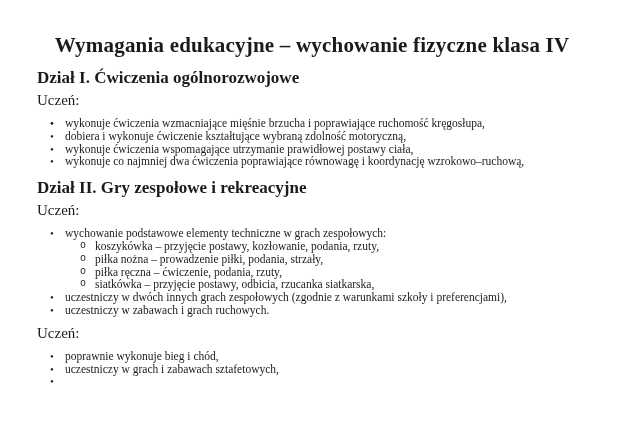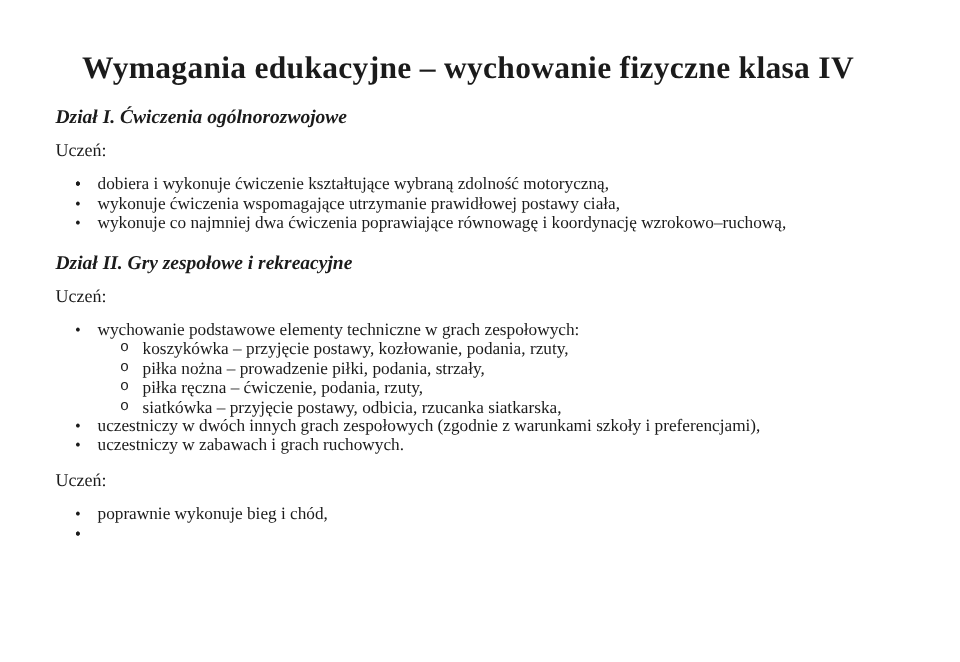--- a/index.html
+++ b/index.html
@@ -21,28 +21,27 @@
   .title {
     margin: 0 17px 14px 0;
     text-align: center;
     font-size: 21px;
     line-height: 24px;
     font-weight: bold;
     letter-spacing: 0.2px;
   }
   .heading {
     margin: 13px 0 0 0;
-    font-size: 13px;
+    font-size: 17px;
     line-height: 13px;
     font-weight: bold;
-    font-style: italic;
   }
   .intro {
     margin: 10px 0;
-    font-size: 12px;
+    font-size: 15px;
     line-height: 13px;
   }
   ul.bullets {
     list-style: none;
     margin: 10px 0 9px 0;
     padding: 0;
     font-size: 11.5px;
     line-height: 12.8px;
   }
   ul.bullets li {
@@ -71,21 +70,21 @@
 
 <div class="doc">
 
   <h1 class="title">Wymagania edukacyjne – wychowanie fizyczne klasa IV</h1>
 
   <div class="section">
     <h2 class="heading">Dział I. Ćwiczenia ogólnorozwojowe</h2>
     <p class="intro">Uczeń:</p>
     <ul class="bullets">
       <li><span class="marker">•</span></li>
-      <li><span class="marker">•</span></li>
+      <li><span class="marker">•</span><span>wykonuje ćwiczenia wzmacniające mięśnie brzucha i poprawiające ruchomość kręgosłupa,</span></li>
       <li><span class="marker">•</span><span>dobiera i wykonuje ćwiczenie kształtujące wybraną zdolność motoryczną,</span></li>
       <li><span class="marker">•</span><span>wykonuje ćwiczenia wspomagające utrzymanie prawidłowej postawy ciała,</span></li>
       <li><span class="marker">•</span><span>wykonuje co najmniej dwa ćwiczenia poprawiające równowagę i koordynację wzrokowo–ruchową,</span></li>
     </ul>
   </div>
 
   <div class="section">
     <h2 class="heading">Dział II. Gry zespołowe i rekreacyjne</h2>
     <p class="intro">Uczeń:</p>
     <ul class="bullets">
@@ -96,18 +95,18 @@
       <li class="sub"><span class="marker">o</span><span class="term">siatkówka</span><span> – przyjęcie postawy, odbicia, rzucanka siatkarska,</span></li>
       <li><span class="marker">•</span><span>uczestniczy w dwóch innych grach zespołowych (zgodnie z warunkami szkoły i preferencjami),</span></li>
       <li><span class="marker">•</span><span>uczestniczy w zabawach i grach ruchowych.</span></li>
     </ul>
   </div>
 
   <div class="section">
     <p class="intro">Uczeń:</p>
     <ul class="bullets">
       <li><span class="marker">•</span><span>poprawnie wykonuje bieg i chód,</span></li>
-      <li><span class="marker">•</span></li>
+      <li><span class="marker">•</span><span>uczestniczy w grach i zabawach sztafetowych,</span></li>
       <li><span class="marker">•</span></li>
     </ul>
   </div>
 
 </div>
 
 </body></html>

